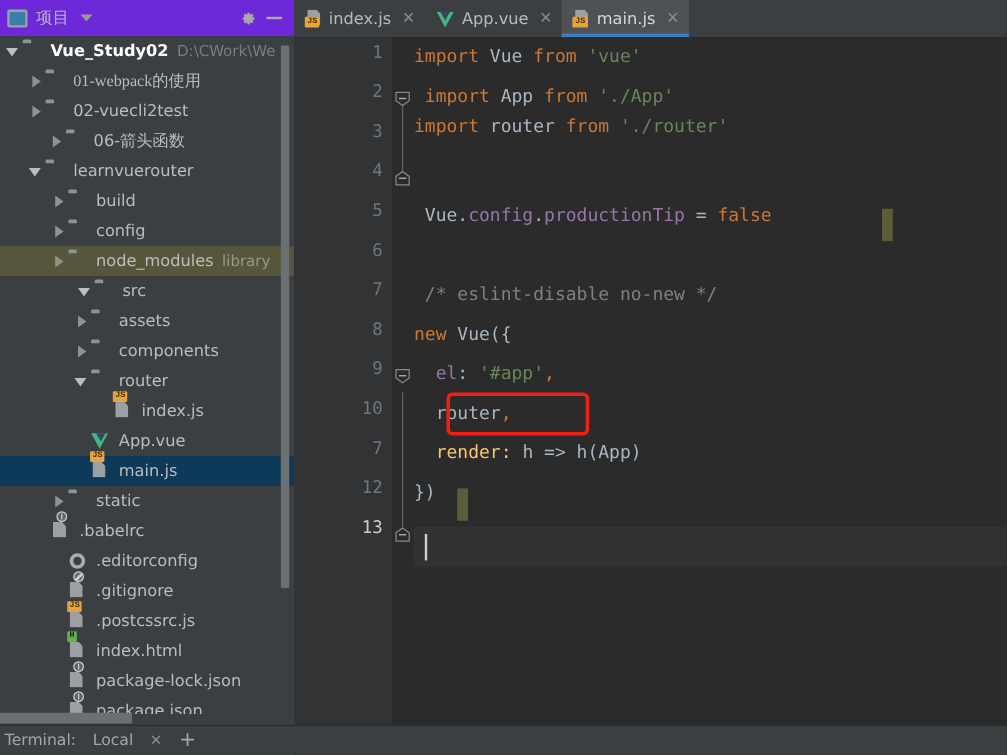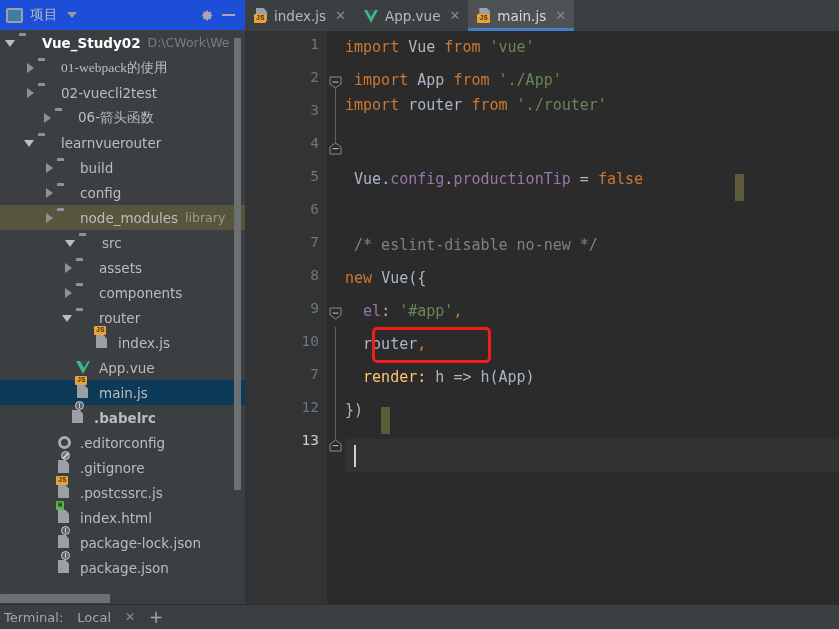--- a/index.html
+++ b/index.html
@@ -7,21 +7,21 @@
     width:839px;height:629px;overflow:hidden;
     background:#3c3f41;
     font-family:"DejaVu Sans","Liberation Sans",sans-serif;
     font-size:13px;color:#bbbbbb;
     -webkit-font-smoothing:antialiased;
   }
   .app{position:relative;width:839px;height:629px;}
 
   
   .sidebar{position:absolute;left:0;top:0;width:245px;height:629px;background:#3c3f41;overflow:hidden;}
-  .side-header{height:30px;display:flex;align-items:center;padding:0 6px;background:#1d4ed8;}
+  .side-header{height:30px;display:flex;align-items:center;padding:0 6px;background:#6d28d9;}
   .side-title{color:#bbbbbb;font-size:13.5px;margin-left:7px;letter-spacing:.5px;}
   .chev-down{width:0;height:0;border-left:5px solid transparent;border-right:5px solid transparent;
              border-top:6px solid #9a9a9a;margin-left:9px;}
   .side-header .spacer{flex:1;}
   .ic-btn{width:22px;height:22px;display:flex;align-items:center;justify-content:center;}
   .proj-ico{width:17px;height:15px;border:2px solid #9aa0a6;border-radius:2px;background:#3d7ea8;box-sizing:border-box;}
   .minus{width:13px;height:2px;background:#a9a9a9;display:block;}
 
   .tree{position:absolute;top:30px;left:0;width:245px;height:565px;overflow:hidden;}
   .row{position:relative;height:25px;display:flex;align-items:center;white-space:nowrap;}
@@ -207,21 +207,26 @@
         <div class="row" style="padding-left: 61px;">
           <span class="arrow"></span>
           <span class="ico"><span class="vueico"></span></span>
           <span class="lbl">App.vue</span>
         </div>
         <div class="row sel" style="padding-left: 61px;">
           <span class="arrow"></span>
           <span class="ico"><span class="fileico"><span class="pg"></span><span class="badge bjs">JS</span></span></span>
           <span class="lbl">main.js</span>
         </div>
-        <div class="row" style="padding-left: 56px; font-weight: bold;">
+        <div class="row" style="padding-left: 42px;">
+          <span class="arrow right"></span>
+          <span class="ico"><span class="folder"></span></span>
+          <span class="lbl">static</span>
+        </div>
+        <div class="row" style="padding-left: 28px;">
           <span class="arrow"></span>
           <span class="ico"><span class="jsonico"><span class="pg"></span><span class="c"></span></span></span>
           <span class="lbl">.babelrc</span>
         </div>
         <div class="row" style="padding-left: 42px;">
           <span class="arrow"></span>
           <span class="ico"><span class="gearfile"><span class="g"></span></span></span>
           <span class="lbl">.editorconfig</span>
         </div>
         <div class="row" style="padding-left: 42px;">

